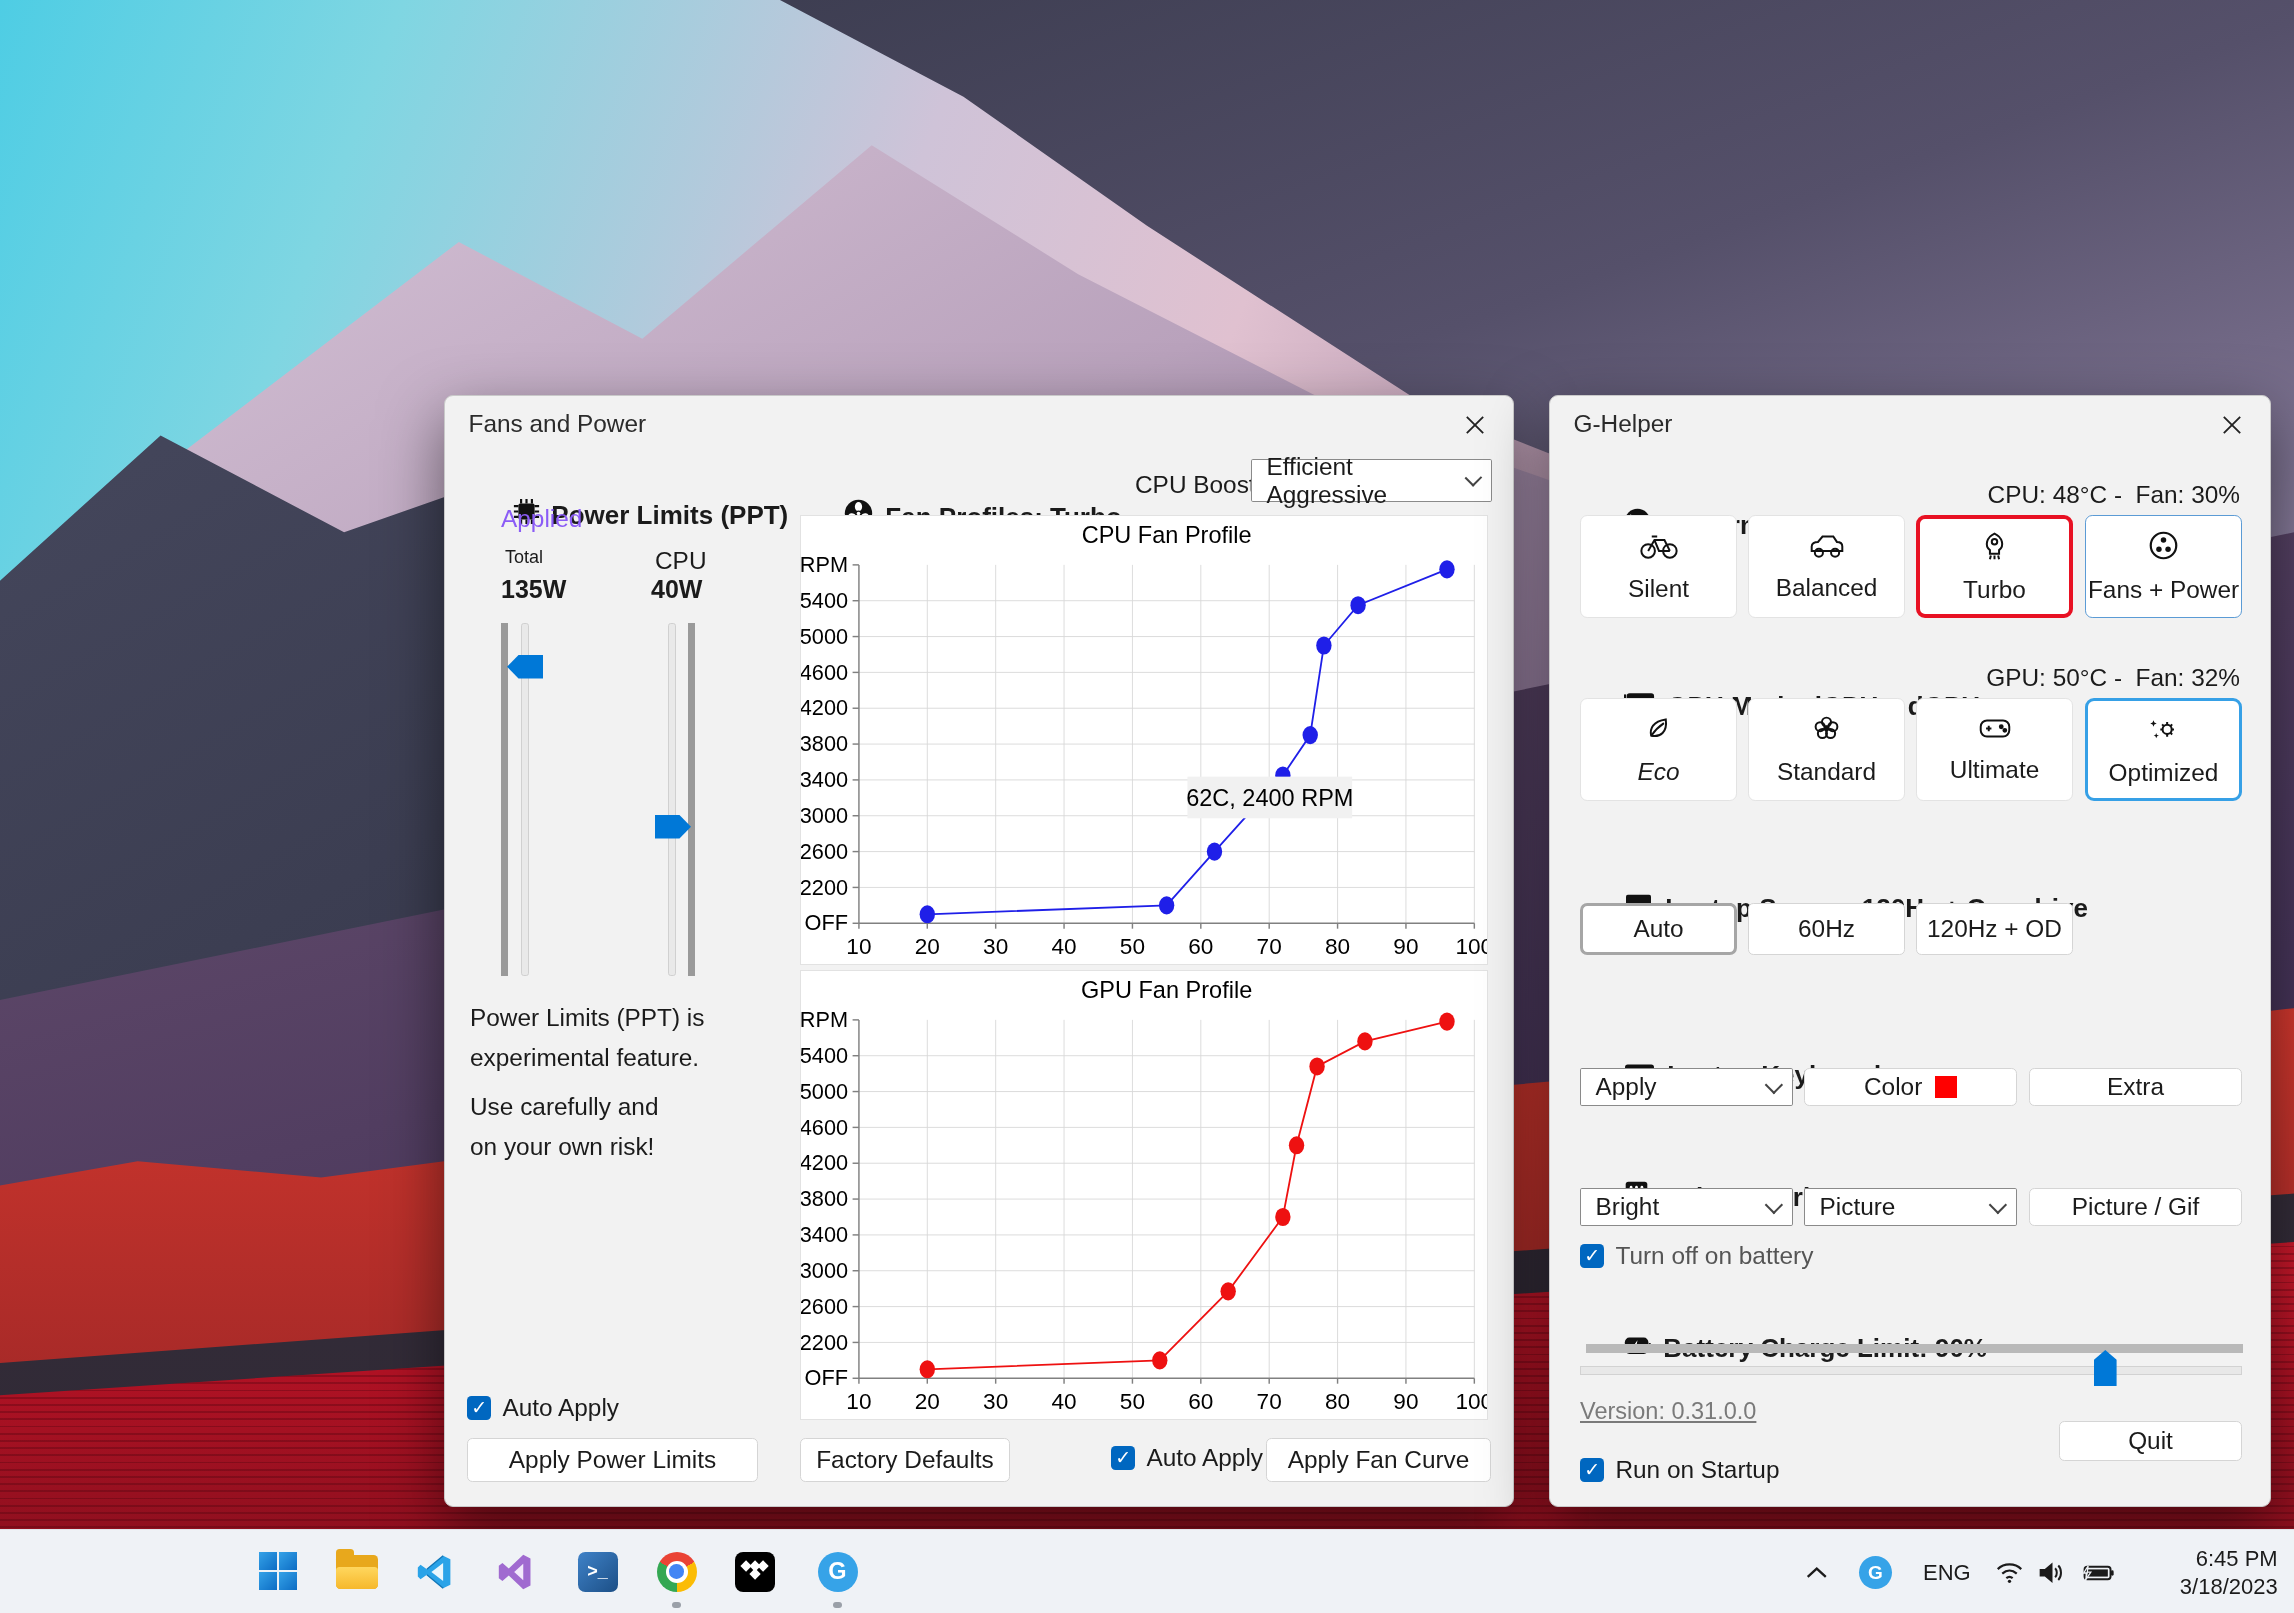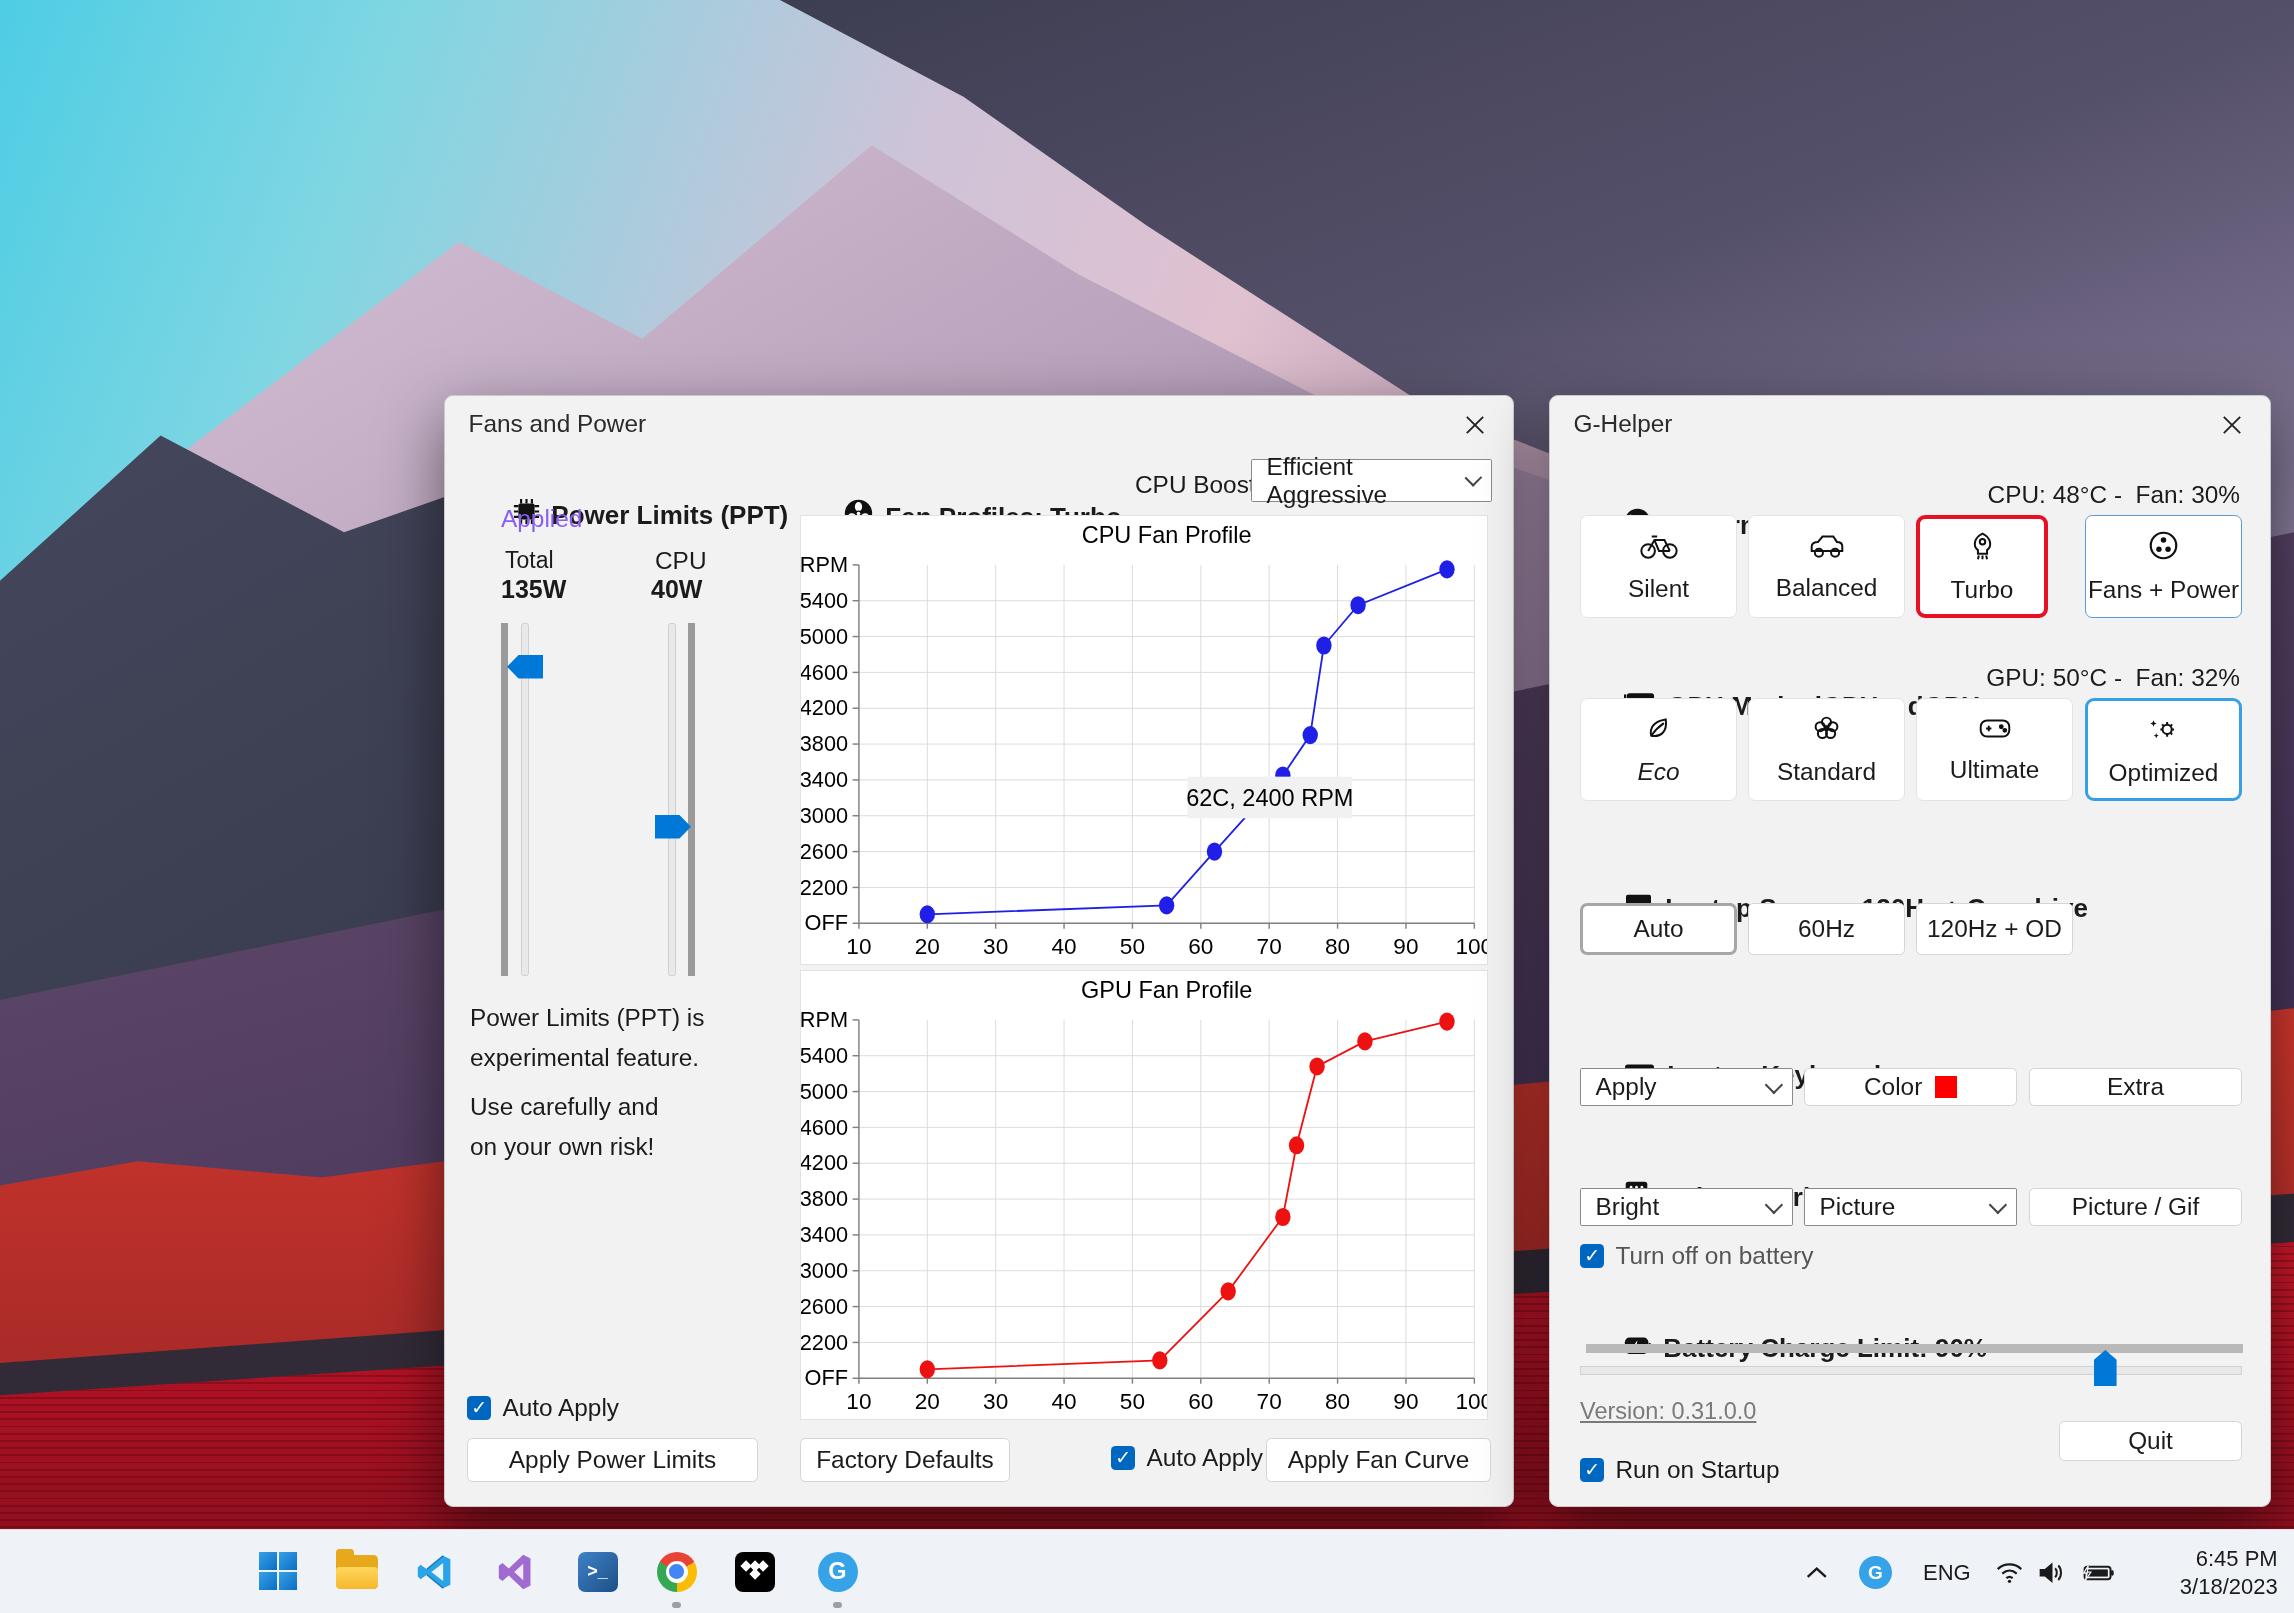--- a/index.html
+++ b/index.html
@@ -123,21 +123,21 @@
           <rect x="6" y="6" width="18" height="18" rx="2" fill="#111"></rect>
       <g stroke="#111" stroke-width="2.4">
             <path d="M9 6 V1 M15 6 V1 M21 6 V1 M9 24 V29 M15 24 V29 M21 24 V29 M6 9 H1 M6 15 H1 M6 21 H1 M24 9 H29 M24 15 H29 M24 21 H29"></path>
           </g>
         </svg>
     </span>
     <span>Power Limits (PPT)</span>
   </div>
   <div class="abs blue-link" style="left:56px;top:109px;">Applied</div>
 
-  <div class="abs" style="left:60px;top:151px;font-size:23px;">Total</div>
+  <div class="abs" style="left:60px;top:151px;font-size:18px;">Total</div>
   <div class="abs" style="left:210px;top:151px;font-size:24.4px;">CPU</div>
   <div class="abs" style="left:56px;top:179px;font-size:25px;font-weight:bold;">135W</div>
   <div class="abs" style="left:206px;top:179px;font-size:25px;font-weight:bold;">40W</div>
 
   <div class="vticks" style="left:56px;top:227px;height:353px;background-size:7.2px 14.7px;"></div>
   <div class="vtrack" style="left:76px;top:227px;height:353px;"></div>
   <div class="thumb thumb-left" style="left:62px;top:259px;position:absolute;"></div>
 
   <div class="vtrack" style="left:223px;top:227px;height:353px;"></div>
   <div class="vticks" style="left:243px;top:227px;height:353px;background-size:7.2px 14.7px;"></div>
@@ -371,21 +371,21 @@
   <div class="card-btn" style="left:198px;top:119px;width:157px;height:103px;">
     <span>
       <svg width="38" height="27" viewBox="0 0 42 30" fill="none" stroke="#111" stroke-width="2.2">
           <path d="M4 21 h34 v-5 c0-3-2-5-6-5 l-4-6 h-12 l-5 6 c-4 0-7 2-7 5 z"></path>
           <circle cx="12" cy="23" r="4.5"></circle>
           <circle cx="30" cy="23" r="4.5"></circle>
         </svg>
     </span>
     <span>Balanced</span>
   </div>
-  <div class="card-btn sel-red" style="left:366px;top:119px;width:132px;height:103px;">
+  <div class="card-btn sel-red" style="left:366px;top:119px;width:157px;height:103px;">
     <span>
       <svg width="31" height="31" viewBox="0 0 34 34" fill="none" stroke="#111" stroke-width="2.2">
           <path d="M12 22 C6 18 8 8 17 4 C26 8 28 18 22 22 L22 26 L12 26 Z"></path>
           <circle cx="17" cy="13" r="3"></circle>
           <path d="M13 28 L12 32 M21 28 L22 32 M17 28 V32"></path>
         </svg>
     </span>
     <span>Turbo</span>
   </div>
   <div class="card-btn acc-blue" style="left:535px;top:119px;width:157px;height:103px;">

